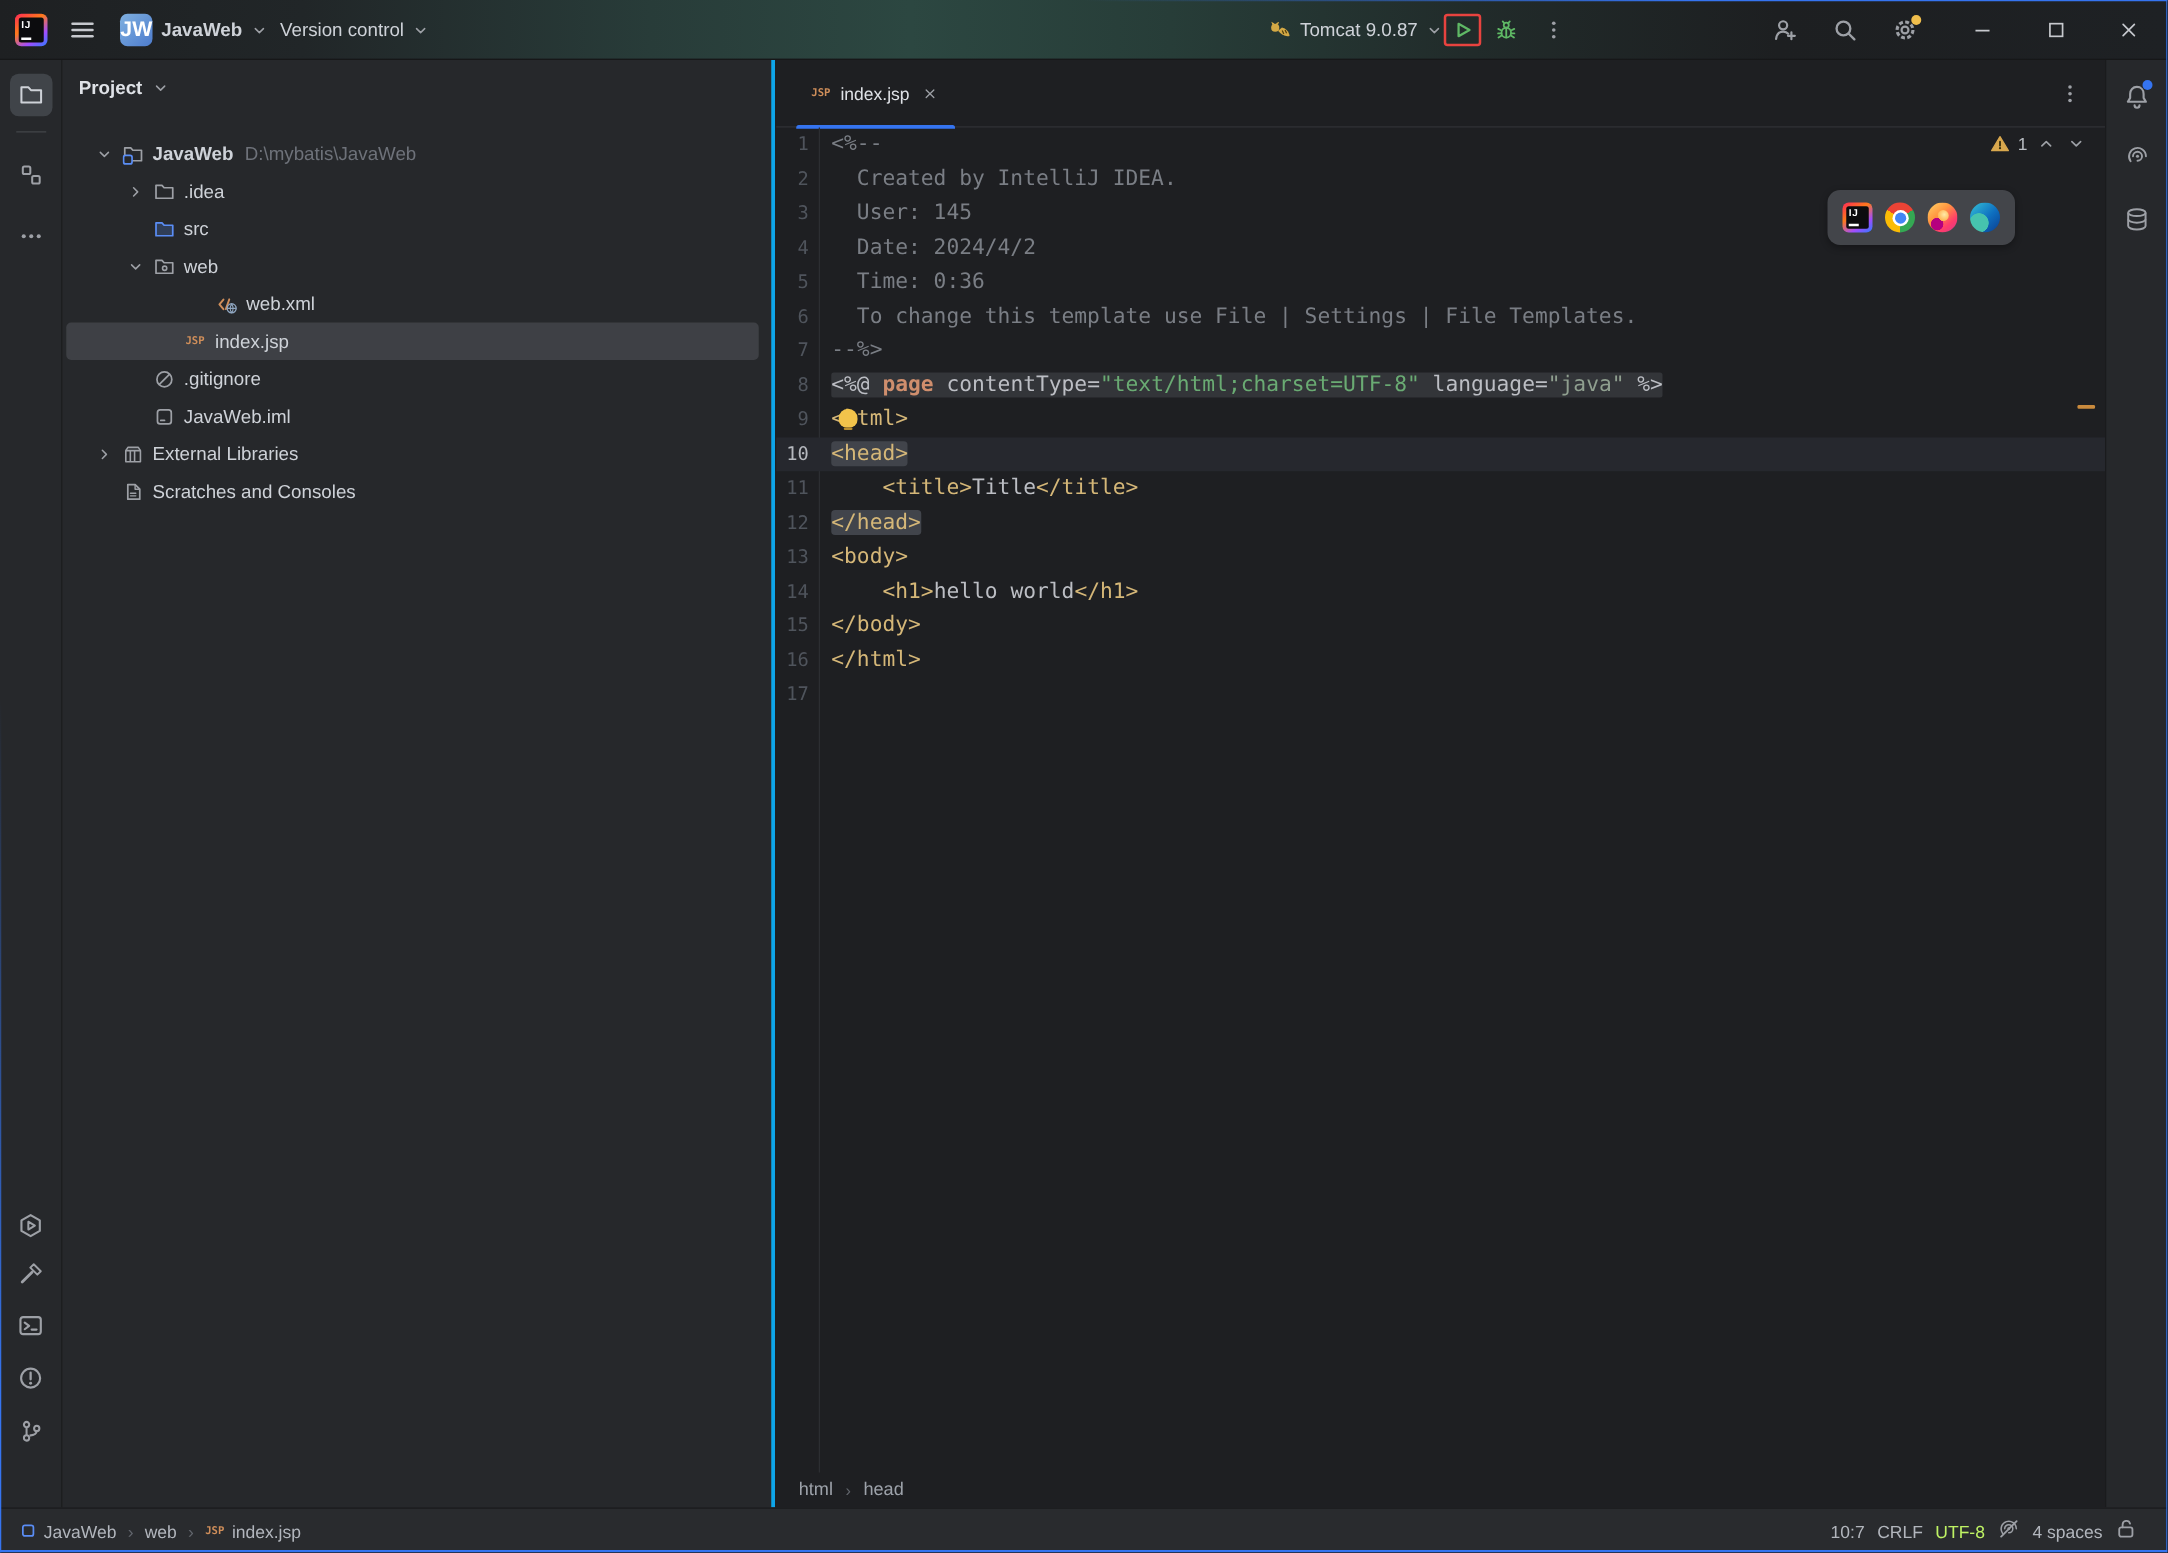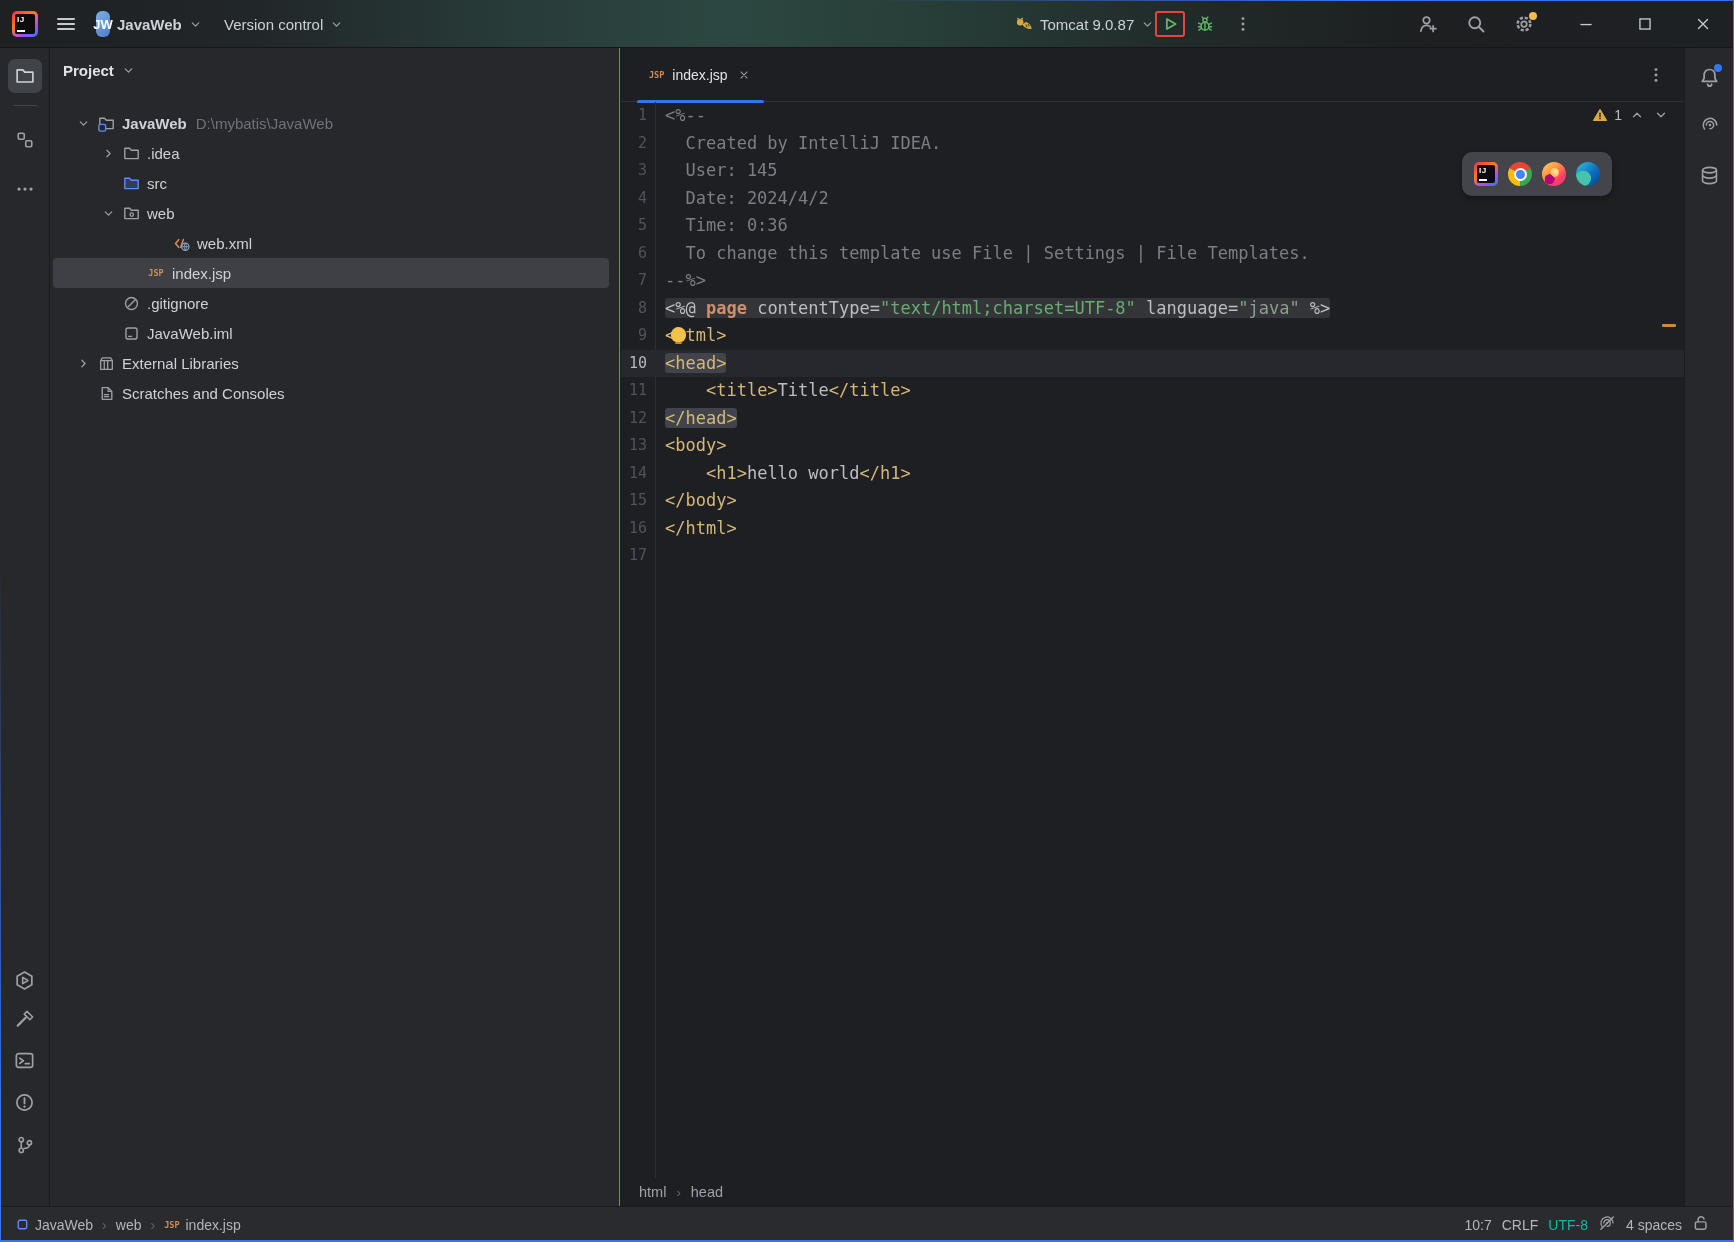--- a/index.html
+++ b/index.html
@@ -19,38 +19,38 @@
     border-bottom:1px solid #161718; }
   .tb-item { position:absolute; top:0; height:48px; display:flex; align-items:center; gap:7px; color:#ced2d8; font-size:15px; }
   .idea-logo { width:26px; height:26px; border-radius:5px; position:relative;
     background:linear-gradient(145deg,#fe2857 0%,#ff7a1a 38%,#a04dff 72%,#2d7bff 100%); }
   .idea-logo .in { position:absolute; inset:3px; background:#0c0c0e; border-radius:2px; color:#fff;
     font-size:8px; font-weight:bold; padding:1px 0 0 2px; letter-spacing:.5px; }
   .idea-logo .in::after { content:""; position:absolute; left:2px; bottom:2px; width:8px; height:1.6px; background:#fff; }
   .idea-logo.sm { width:24px; height:24px; }
   .hamburger { width:18px; height:12px; display:flex; flex-direction:column; justify-content:space-between; }
   .hamburger i { display:block; height:1.8px; background:#c7c9ce; border-radius:1px; }
-  .jw-badge { width:14px; height:26px; border-radius:6px; background:linear-gradient(135deg,#7fb0e0,#4d7ccd);
-    color:#fff; font-size:13px; font-weight:bold; display:flex; align-items:center; justify-content:center; }
+  .jw-badge { width:26px; height:26px; border-radius:6px; background:linear-gradient(135deg,#7fb0e0,#4d7ccd);
+    color:#fff; font-size:17px; font-weight:bold; display:flex; align-items:center; justify-content:center; }
   .bold-label { font-weight:600; }
   .annot-red { border:2px solid #e8433f; border-radius:3px; padding:2px 4px; display:flex; align-items:center; }
   .winbtn { position:absolute; top:0; width:44px; height:48px; display:flex; align-items:center; justify-content:center; }
   .badge-dot { position:absolute; top:-2px; right:-3px; width:8px; height:8px; border-radius:50%; background:#f0be4c; }
   .relpos { position:relative; display:flex; align-items:center; }
 
   
   .left-strip { position:absolute; top:48px; left:0; width:50px; bottom:36px; background:#26282b; border-right:1px solid #1a1b1d; }
   .strip-ic { position:absolute; left:50%; transform:translateX(-50%); width:34px; height:34px; border-radius:7px;
     display:flex; align-items:center; justify-content:center; }
   .strip-ic.active { background:#404449; }
   .strip-div { position:absolute; left:13px; width:24px; height:1px; background:#43454a; }
 
   .right-strip { position:absolute; top:48px; right:0; width:50px; bottom:36px; background:#26282b; border-left:1px solid #1a1b1d; }
 
-  .project-panel { position:absolute; top:48px; left:50px; width:570px; bottom:36px; background:#26282b; border-right:1px solid #0ea5e9; }
+  .project-panel { position:absolute; top:48px; left:50px; width:570px; bottom:36px; background:#26282b; border-right:3px solid #0ea5e9; }
   .pp-header { height:44px; display:flex; align-items:center; gap:8px; padding-left:13px; font-size:15px; font-weight:600; color:#dfe2e7; }
   .tree { position:absolute; top:60px; left:0; right:0; }
   .tree-row { height:30px; display:flex; align-items:center; margin:0 10px 0 3px; border-radius:4px; font-size:15px; color:#ced2d8; white-space:nowrap; }
   .tree-row.sel { background:#3e4045; }
   .tree-chev { width:16px; height:16px; margin-right:6px; display:flex; align-items:center; justify-content:center; flex:0 0 16px; }
   .tree-ico { width:18px; height:18px; margin-right:7px; display:flex; align-items:center; justify-content:center; flex:0 0 18px; position:relative; }
   .tree-extra { color:#6e727a; margin-left:9px; }
   .jsp-txt { font-family:"DejaVu Sans Mono", monospace; font-weight:bold; font-size:8.5px; color:#cf8e5a; letter-spacing:0; }
 
   
@@ -99,21 +99,21 @@
   .breadcrumbs { position:absolute; left:0; right:0; bottom:0; height:28px; display:flex; align-items:center; gap:10px;
     padding-left:18px; font-size:14.5px; color:#9da2aa; }
   .crumb-sep { color:#62666d; font-size:13px; }
 
   
   .statusbar { position:absolute; left:0; right:0; bottom:0; height:36px; background:#292b2e; border-top:1px solid #1a1b1d;
     display:flex; align-items:center; font-size:14px; color:#b2b6bd; }
   .sb-left { display:flex; align-items:center; gap:9px; padding-left:16px; }
   .sb-right { margin-left:auto; display:flex; align-items:center; gap:10px; padding-right:24px; }
   .sb-sep { color:#62666d; }
-  .dim { color:#14b8a6; }
+  .dim { color:#bef264; }
   .sb-item { display:flex; align-items:center; gap:6px; }
 
   .ric { position:absolute; left:50%; transform:translateX(-50%); width:30px; height:30px; display:flex; align-items:center; justify-content:center; }
   .bell-dot { position:absolute; top:2px; right:3px; width:8px; height:8px; border-radius:50%; background:#3574f0; }
 </style>
 </head>
 <body>
 
 <div class="titlebar">
   <div class="tb-item" style="left:12px;">

